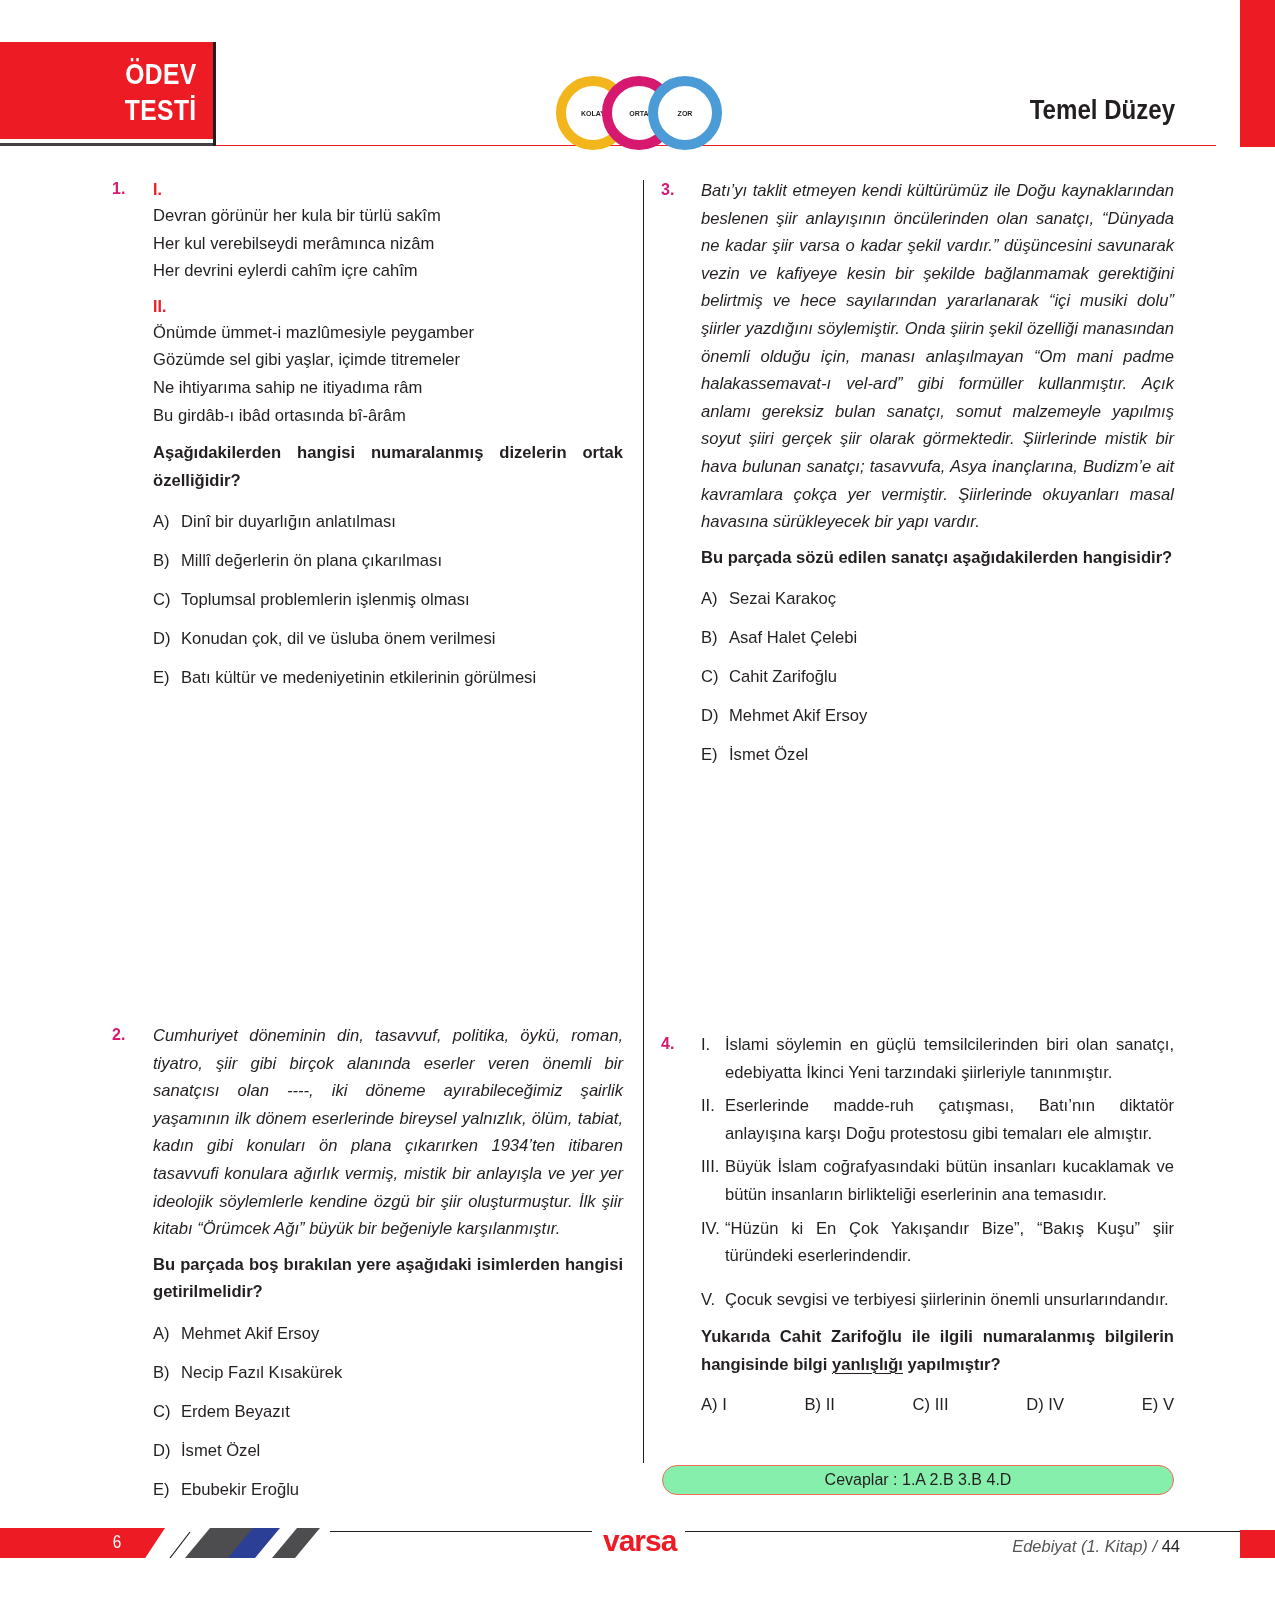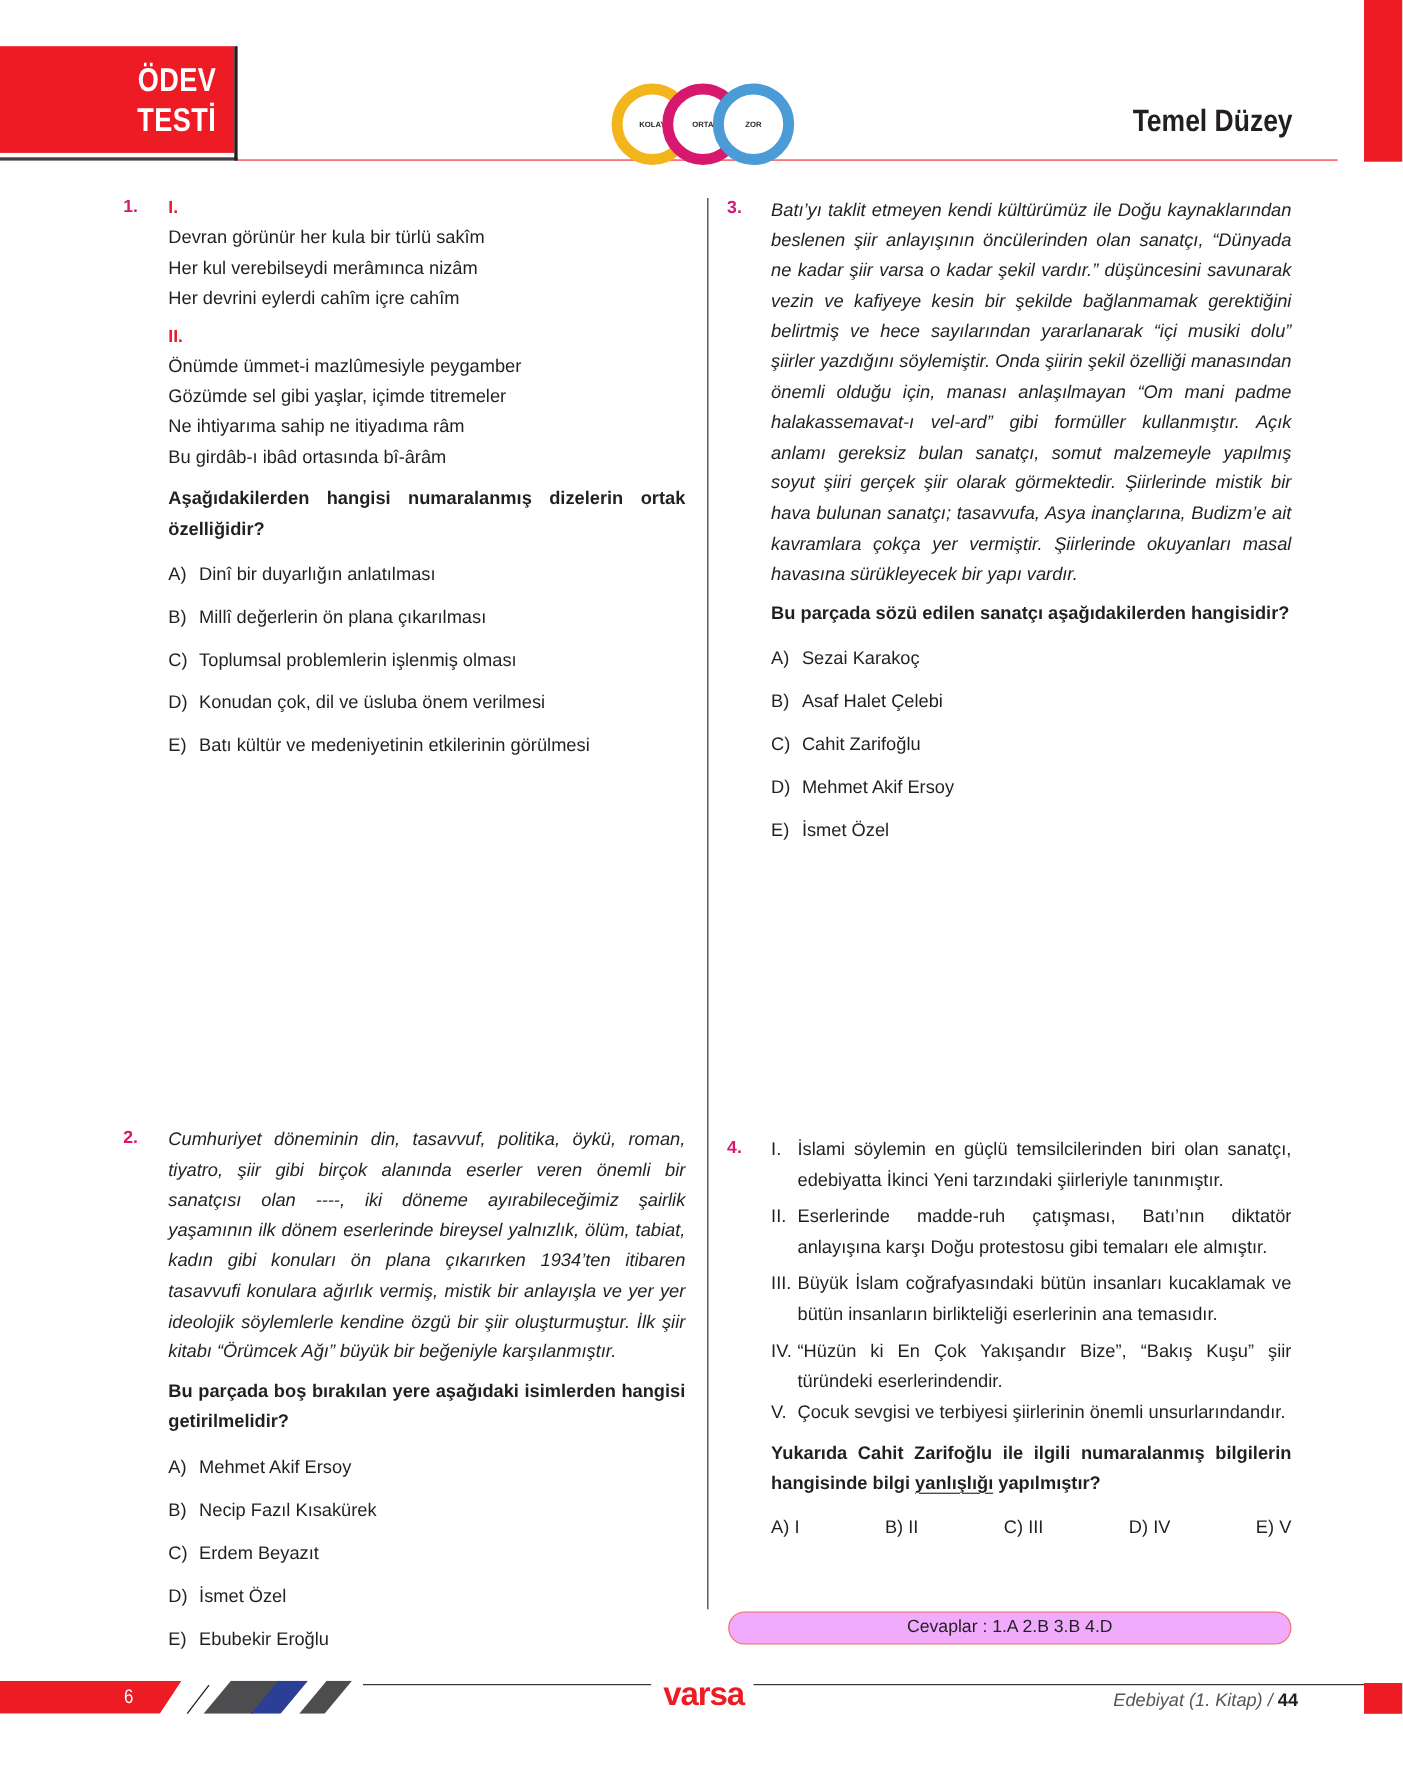--- a/index.html
+++ b/index.html
@@ -32,32 +32,32 @@
   .txt { font-size:16.6px; line-height:27.6px; color:#231f20; }
   .stem { font-size:16.6px; line-height:27.6px; font-weight:bold; color:#231f20; text-align:justify; }
   .para { font-size:16.6px; line-height:27.6px; color:#231f20; text-align:justify;font-style:italic; }
   .opt { font-size:16.6px; line-height:20px; color:#231f20; display:flex; }
   .opt .lt { width:28px; flex:0 0 28px; }
   .item4 { display:flex; font-size:16.6px; line-height:27.6px; text-align:justify; }
   .item4 .rn { width:24px; flex:0 0 24px; }
   .underline { text-decoration:underline; text-decoration-thickness:1px; text-underline-offset:3px; }
 
   .answers-box { left:662px; top:1465px; width:512px; height:30px; border:1.5px solid #f26b5b; border-radius:16px;
-    background:#f0abfc; display:flex; align-items:center; justify-content:center; font-size:16px; color:#231f20; box-sizing:border-box; }
+    background:#86efac; display:flex; align-items:center; justify-content:center; font-size:16px; color:#231f20; box-sizing:border-box; }
 
   
   .ft-red { left:0; top:1528px; width:165px; height:30px; background:#ed1c24;
      clip-path: polygon(0 0, 100% 0, 88% 100%, 0 100%); }
   .ft-pagenum { left:112px; top:1532px; color:#fff; font-size:18px; transform:scaleX(.85); }
   .ft-slash { top:1528px; height:30px; }
   .ft-line-l { left:330px; top:1531px; width:262px; height:1px; background:#231f20; }
   .ft-line-r { left:685px; top:1531px; width:555px; height:1px; background:#231f20; }
   .ft-logo { left:603px; top:1524px; font-size:30px; font-weight:bold; color:#ed1c24; letter-spacing:-1px; }
   .ft-book { right:95px; top:1537px; font-size:16.5px; color:#555; font-style:italic; }
-  .ft-book b { font-style:normal; font-weight:bold; color:#231f20; }
+  .ft-book b { font-style:normal; font-weight:normal; color:#231f20; }
   .ft-red-r { left:1240px; top:1530px; width:35px; height:28px; background:#ed1c24; }
 </style>
 </head>
 <body>
 
 <div class="abs hdr-badge">
   <div class="abs hdr-badge-text">
     <div>ÖDEV</div>
     <div>TESTİ</div>
   </div>
@@ -193,21 +193,21 @@
         <span>İslami söylemin en güçlü temsilcilerinden biri olan sanatçı, edebiyatta İkinci Yeni tarzındaki şiirleriyle tanınmıştır.</span>
       </div>
     <div class="item4" style="margin-bottom:6px;">
         <span class="rn">II.</span>
         <span>Eserlerinde madde-ruh çatışması, Batı’nın diktatör anlayışına karşı Doğu protestosu gibi temaları ele almıştır.</span>
       </div>
     <div class="item4" style="margin-bottom:6px;">
         <span class="rn">III.</span>
         <span>Büyük İslam coğrafyasındaki bütün insanları kucaklamak ve bütün insanların birlikteliği eserlerinin ana temasıdır.</span>
       </div>
-    <div class="item4" style="margin-bottom:0;">
+    <div class="item4" style="margin-bottom:16px;">
         <span class="rn">IV.</span>
         <span>“Hüzün ki En Çok Yakışandır Bize”, “Bakış Kuşu” şiir türündeki eserlerindendir.</span>
       </div>
     <div class="item4">
         <span class="rn">V.</span>
         <span>Çocuk sevgisi ve terbiyesi şiirlerinin önemli unsurlarındandır.</span>
       </div>
     <div class="stem" style="margin-top:10px; text-align-last:left;"><span>Yukarıda Cahit Zarifoğlu ile ilgili numaralanmış bilgilerin hangisinde bilgi </span><span class="underline">yanlışlığı</span><span> yapılmıştır?</span></div>
     <div style="margin-top:16px; display:flex; justify-content:space-between;">
       <div class="opt"><span>A)</span>&nbsp;<span>I</span></div>

